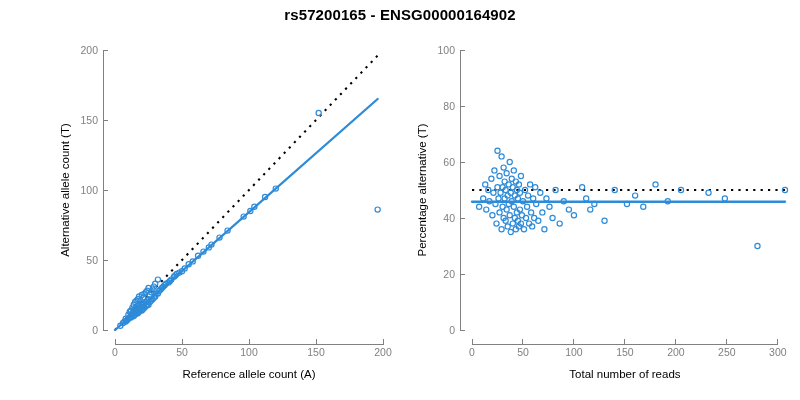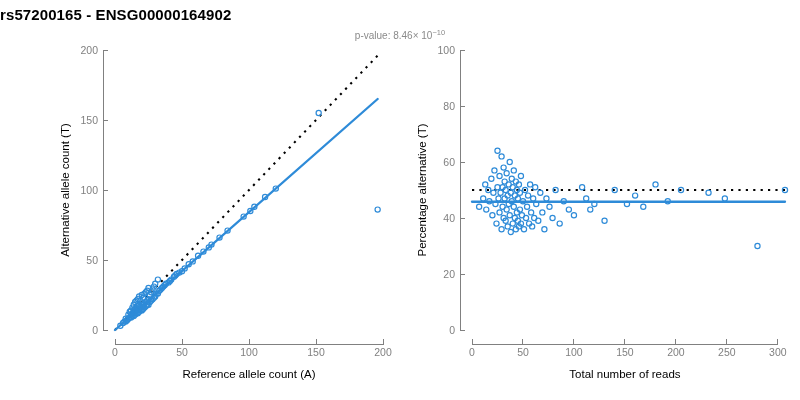--- a/index.html
+++ b/index.html
@@ -17,20 +17,21 @@
     position: relative;
     width: 800px;
     height: 400px;
     background: #ffffff;
   }
   #title {
     position: absolute;
     left: 0;
     top: 6px;
     width: 800px;
+    text-align: center;
     font-size: 15px;
     font-weight: bold;
     color: #000000;
     letter-spacing: 0.1px;
   }
   #subtitle {
     position: absolute;
     left: 0;
     top: 28px;
     width: 800px;
@@ -78,21 +79,20 @@
   .fitline { fill: none; stroke-width: 2.3; stroke-linecap: round; }
   .refline { fill: none; stroke-width: 2.1; stroke-linecap: butt; }
 </style>
 </head>
 <body>
 
 <div id="page">
 
   <div id="title">rs57200165 - ENSG00000164902</div>
 
-  <div id="subtitle"><span>p-value: 8.46× 10</span><sup>−10</sup></div>
 
   <div class="panel" id="panel-left">
     <svg class="plot-svg" id="svg-left" width="400" height="400">
         <clipPath id="svg-left-clip">
           <rect x="101" y="36" width="296" height="308"></rect>
         </clipPath>
         <g clip-path="url(#svg-left-clip)">
           <line x1="115" y1="330" x2="377.64" y2="55.60000000000002" stroke="#000000" stroke-dasharray="2.2 5.2" stroke-linecap="butt" class="refline"></line>
           <line x1="115" y1="330" x2="377.64" y2="99" stroke="#2e8bd8" class="fitline"></line>
           <g>

